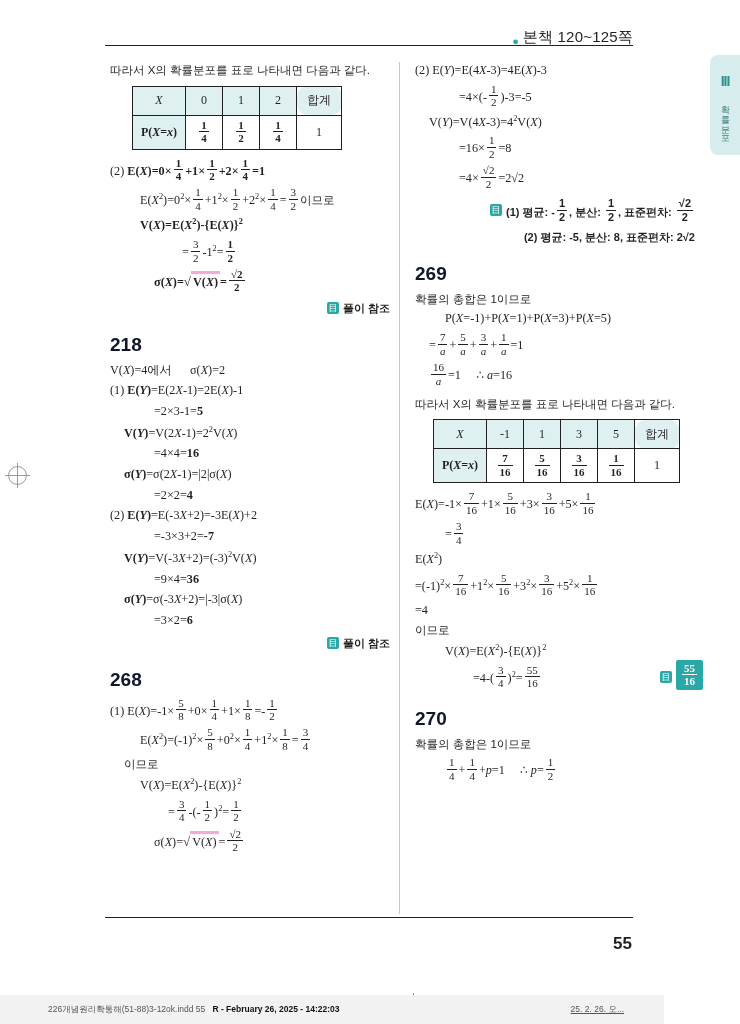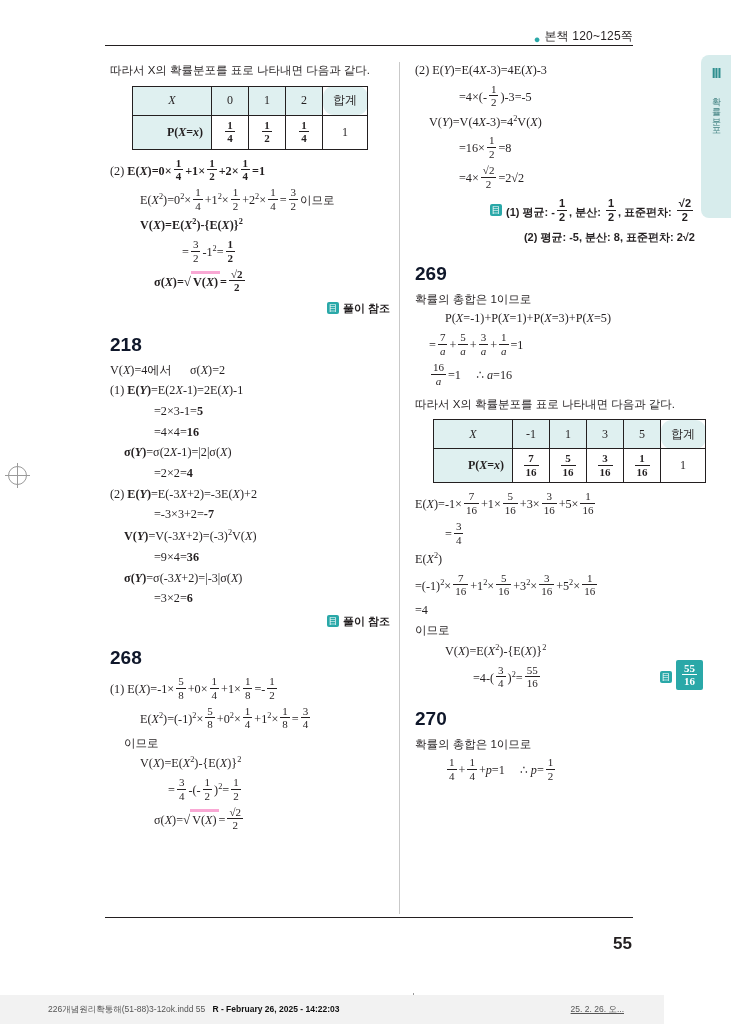--- a/index.html
+++ b/index.html
@@ -15,36 +15,36 @@
 
   
   .header{
     position:absolute;left:105px;top:28px;width:528px;
     display:flex;justify-content:flex-end;align-items:flex-end;
     font-family:"Liberation Sans", sans-serif;
   }
   .header .dot{
     color:#2aa8a8;font-size:11px;margin-right:4px;line-height:1;
   }
-  .header .htext{font-size:12px;color:#231f20;letter-spacing:.2px;}
+  .header .htext{font-size:15px;color:#231f20;letter-spacing:.2px;}
   .rule-top{
     position:absolute;left:105px;top:45px;width:528px;height:1px;background:#231f20;
   }
   .rule-bottom{
     position:absolute;left:105px;top:917px;width:528px;height:1px;background:#231f20;
   }
   .vrule{
     position:absolute;left:399px;top:62px;width:1px;height:852px;background:#c9c9c9;
   }
 
   
   .side-tab{
-    position:absolute;right:9px;top:55px;width:30px;height:163px;
+    position:absolute;right:0;top:55px;width:30px;height:100px;
     background:#d7ecec;border-radius:8px 0 0 8px;
-    display:flex;flex-direction:column;align-items:center;padding-top:10px;
+    display:flex;flex-direction:column;align-items:center;padding-top:18px;
     box-sizing:border-box;
   }
   .side-tab .num{
     font-family:"Liberation Sans", sans-serif;
     font-size:14px;font-weight:bold;color:#2f8f8f;letter-spacing:-1px;
   }
   .side-tab .vtext{
     margin-top:10px;
     writing-mode:vertical-rl;
     font-size:9px;color:#3a7c7c;letter-spacing:1px;
@@ -90,21 +90,21 @@
   }
   table.dist th, table.dist td{
     border:1px solid #231f20;
     padding:3px 0;
     text-align:center;
     min-width:36px;
     height:22px;
   }
   table.dist thead th{background:#dff0f0;font-weight:normal;}
   table.dist thead th.lbl{background:#dff0f0;min-width:52px;font-style:italic;}
-  table.dist tbody td.lbl{background:#dff0f0;min-width:52px;font-weight:bold;padding-left:26px;}
+  table.dist tbody td.lbl{background:#dff0f0;min-width:52px;font-weight:bold;}
   table.dist th.total,table.dist td.total{min-width:44px;border-radius:11px;}
 
   
   .ans{
     display:flex;justify-content:flex-end;align-items:center;
     margin-top:6px;
   }
   .ansbox{
     display:inline-block;width:12px;height:12px;background:#2aa8a8;color:#fff;
     font-size:9px;line-height:12px;text-align:center;border-radius:2px;margin-right:4px;
@@ -207,20 +207,23 @@
     </div>
 
     <div class="qnum">218</div>
     <div class="line">
       V(<span class="it">X</span>)=4에서 &nbsp;&nbsp;&nbsp;&nbsp; σ(<span class="it">X</span>)=2
     </div>
     <div class="line">
       (1) <b>E(<span class="it">Y</span>)</b>=E(2<span class="it">X</span>-1)=2E(<span class="it">X</span>)-1
     </div>
     <div class="line indent3">=2×3-1=<b>5</b></div>
+    <div class="line indent1">
+      <b>V(<span class="it">Y</span>)</b>=V(2<span class="it">X</span>-1)=2<sup>2</sup>V(<span class="it">X</span>)
+    </div>
     <div class="line indent3">=4×4=<b>16</b></div>
     <div class="line indent1">
       <b>σ(<span class="it">Y</span>)</b>=σ(2<span class="it">X</span>-1)=|2|σ(<span class="it">X</span>)
     </div>
     <div class="line indent3">=2×2=<b>4</b></div>
     <div class="line">
       (2) <b>E(<span class="it">Y</span>)</b>=E(-3<span class="it">X</span>+2)=-3E(<span class="it">X</span>)+2
     </div>
     <div class="line indent3">=-3×3+2=<b>-7</b></div>
     <div class="line indent1">

